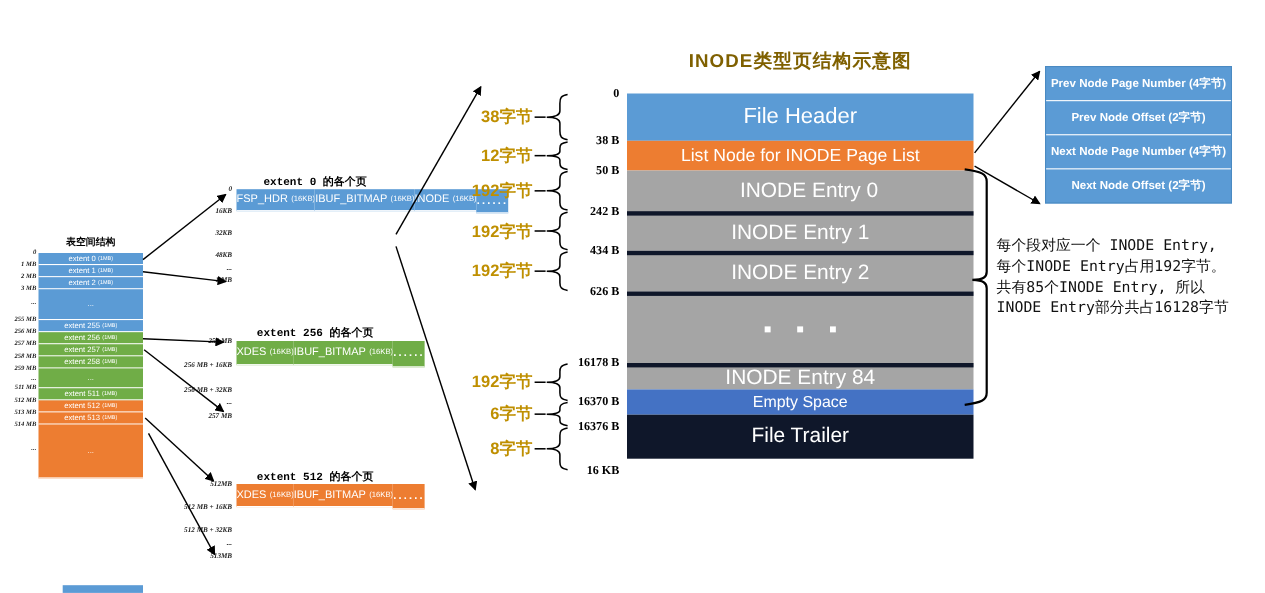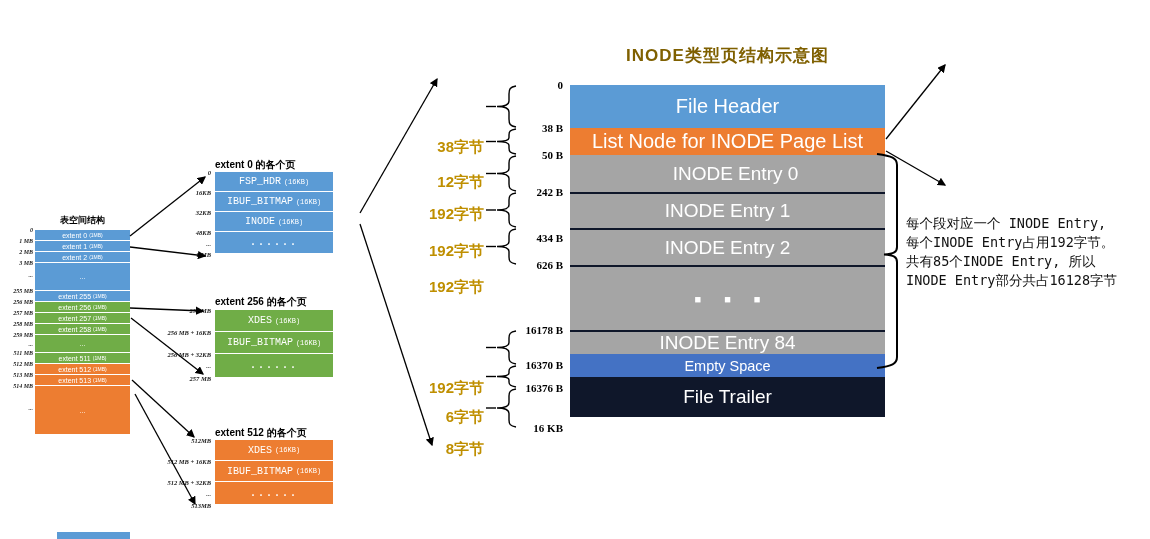--- a/index.html
+++ b/index.html
@@ -8,30 +8,30 @@
   .abs{position:absolute;}
   svg.overlay{position:absolute;left:0;top:0;pointer-events:none;z-index:6;}
 
   
   .page-title{left:570px;top:44px;width:315px;text-align:center;font-size:17px;font-weight:bold;
               color:#7F6000;letter-spacing:1px;}
   .page-box{left:570px;top:85px;width:315px;display:flex;flex-direction:column;}
   .prow{display:flex;align-items:center;justify-content:center;color:#fff;box-sizing:border-box;}
   .r-blue{background:#5B9BD5;} .r-orange{background:#ED7D31;}
   .r-gray{background:#A5A5A5;} .r-navy{background:#4472C4;} .r-rust{background:#0f172a;}
-  .sep{border-top:2px solid #0f172a;}
-  .p0{height:43px;font-size:20px;text-align:right;} .p1{height:27px;font-size:20px;}
+  .sep{border-top:4px solid #0f172a;}
+  .p0{height:43px;font-size:20px;text-align:right;} .p1{height:27px;font-size:16px;}
   .p2{height:37px;font-size:19px;padding-left:16px;} .p3{height:36px;font-size:19px;}
   .p4{height:37px;font-size:19px;}
   .p5{height:65px;font-size:11px;letter-spacing:10px;padding-left:10px;}
   .p6{height:24px;font-size:19px;} .p7{height:23px;font-size:14.5px;}
   .p8{height:40px;font-size:19px;}
   .offset{width:68px;text-align:right;font-family:"Liberation Serif",serif;font-weight:bold;
           font-size:11px;color:#000;left:495px;}
-  .sizelabel{width:76px;text-align:right;font-weight:bold;font-size:15px;color:#BF8F00;left:408px;margin-top:41px;}
+  .sizelabel{width:76px;text-align:right;font-weight:bold;font-size:15px;color:#BF8F00;left:408px;}
 
   
   .lnbox{left:950px;top:60px;width:170px;height:125px;display:flex;flex-direction:column;
          background:#5B9BD5;border:1px solid #4a8ac2;box-sizing:border-box;}
   .lnrow{flex:1;display:flex;align-items:center;justify-content:center;color:#fff;
          font-size:10.5px;font-weight:bold;border-bottom:1px solid #fff;}
   .lnrow:last-child{border-bottom:none;}
 
   
   .annot{left:906px;top:214px;width:250px;font-family:"DejaVu Sans Mono",monospace;
@@ -44,23 +44,23 @@
   .tsrow{display:flex;align-items:center;justify-content:center;color:#fff;font-size:7px;
          border-bottom:1px solid #fff;box-sizing:border-box;}
   .tsrow .sm{font-size:5px;margin-left:2px;}
   .ts-blue{background:#5B9BD5;} .ts-green{background:#70AD47;} .ts-orange{background:#ED7D31;}
   .h11{height:11px;} .h28{height:28px;} .h18{height:18px;} .h49{height:49px;}
   .ts-off{left:1px;width:32px;text-align:right;font-size:6px;font-style:italic;font-weight:bold;
           font-family:"Liberation Serif",serif;color:#222;}
   .ts-cont{left:57px;top:532px;width:73px;height:7px;background:#5B9BD5;}
 
   
-  .ebox-title{width:143px;text-align:left;font-size:10px;font-weight:bold;color:#000;
-              font-family:Liberation Sans, sans-serif;}
-  .ebox{width:118px;display:flex;flex-direction:column;left:215px;font-family:Liberation Mono, monospace;}
+  .ebox-title{width:143px;text-align:center;font-size:10px;font-weight:bold;color:#000;
+              font-family:Liberation Mono, monospace;}
+  .ebox{width:136px;display:flex;flex-direction:row;left:215px;}
   .erow{display:flex;align-items:center;justify-content:center;color:#fff;font-size:10px;
         border-bottom:1px solid #fff;box-sizing:border-box;}
   .erow .sm{font-size:7px;margin-left:3px;}
   .erow.dots{letter-spacing:2px;font-weight:bold;}
   .eb1 .erow{background:#5B9BD5;height:20px;} .eb1 .erow:last-child{height:22px;}
   .eb2 .erow{background:#70AD47;height:22px;} .eb2 .erow:last-child{height:24px;}
   .eb3 .erow{background:#ED7D31;height:21px;} .eb3 .erow:last-child{height:23px;}
   .e-off{width:55px;text-align:right;font-size:6.5px;font-style:italic;font-weight:bold;
          font-family:"Liberation Serif",serif;color:#222;left:156px;}
 </style>
@@ -252,35 +252,41 @@
     <div class="prow r-gray p4 sep">INODE Entry 2</div>
     <div class="prow r-gray p5 sep">■ ■ ■</div>
     <div class="prow r-gray p6 sep">INODE Entry 84</div>
     <div class="prow r-navy p7">Empty Space</div>
     <div class="prow r-rust p8">File Trailer</div>
   </div>
   <span class="abs offset" style="top:79px">0</span>
   <span class="abs offset" style="top:122px">38 B</span>
   <span class="abs offset" style="top:149px">50 B</span>
   <span class="abs offset" style="top:186px">242 B</span>
-  <span class="abs offset" style="top:232px">434 B</span>
+  <span class="abs offset" style="top:222px">434 B</span>
   <span class="abs offset" style="top:259px">626 B</span>
   <span class="abs offset" style="top:324px">16178 B</span>
   <span class="abs offset" style="top:359px">16370 B</span>
   <span class="abs offset" style="top:382px">16376 B</span>
   <span class="abs offset" style="top:422px">16 KB</span>
   <span class="abs sizelabel" style="top:97px">38字节</span>
   <span class="abs sizelabel" style="top:132px">12字节</span>
   <span class="abs sizelabel" style="top:164px">192字节</span>
   <span class="abs sizelabel" style="top:201px">192字节</span>
   <span class="abs sizelabel" style="top:237px">192字节</span>
   <span class="abs sizelabel" style="top:338px">192字节</span>
   <span class="abs sizelabel" style="top:367px">6字节</span>
   <span class="abs sizelabel" style="top:399px">8字节</span>
 
+  <div class="abs lnbox">
+    <div class="lnrow">Prev Node Page Number (4字节)</div>
+    <div class="lnrow">Prev Node Offset (2字节)</div>
+    <div class="lnrow">Next Node Page Number (4字节)</div>
+    <div class="lnrow">Next Node Offset (2字节)</div>
+  </div>
 
   <div class="abs annot">
     <div>每个段对应一个 INODE Entry,</div>
     <div>每个INODE Entry占用192字节。</div>
     <div>共有85个INODE Entry, 所以</div>
     <div>INODE Entry部分共占16128字节</div>
   </div>
 
 </div>
 

